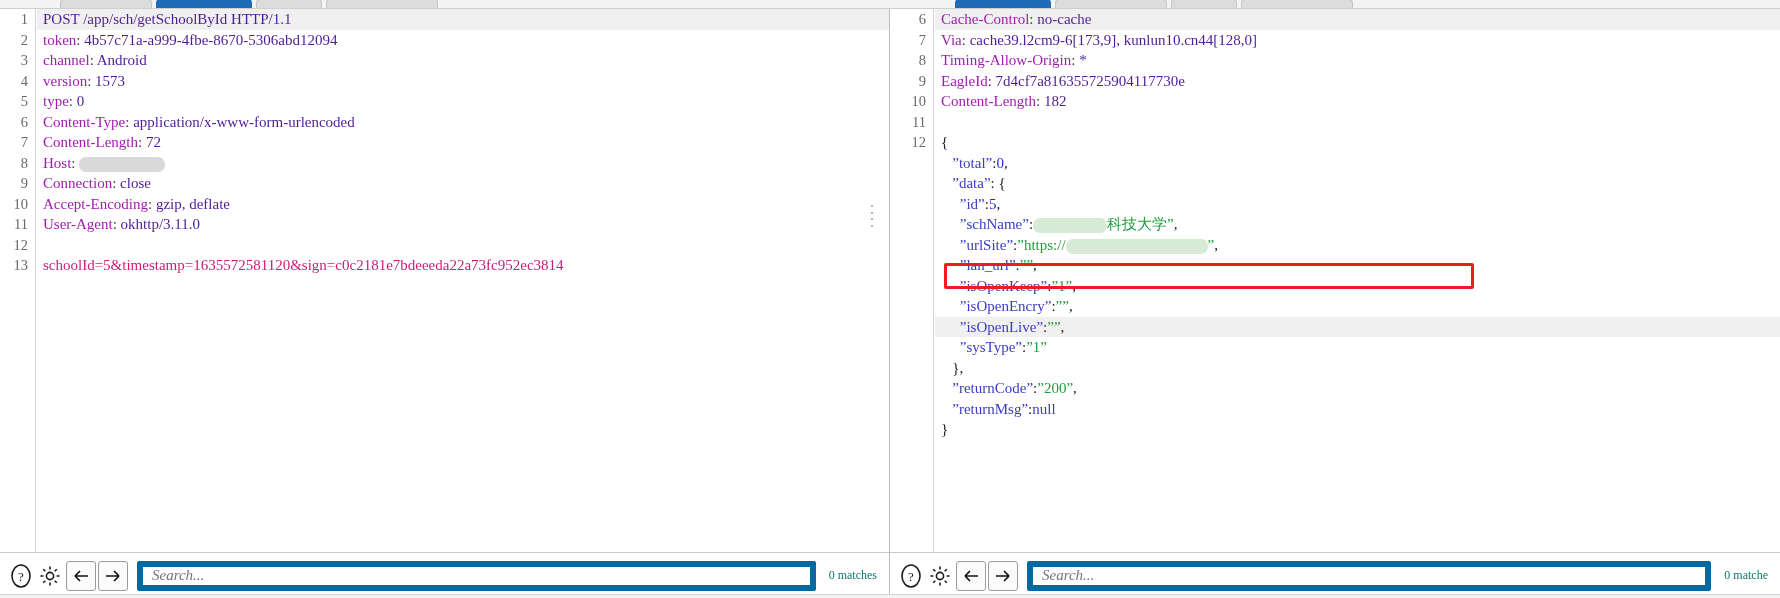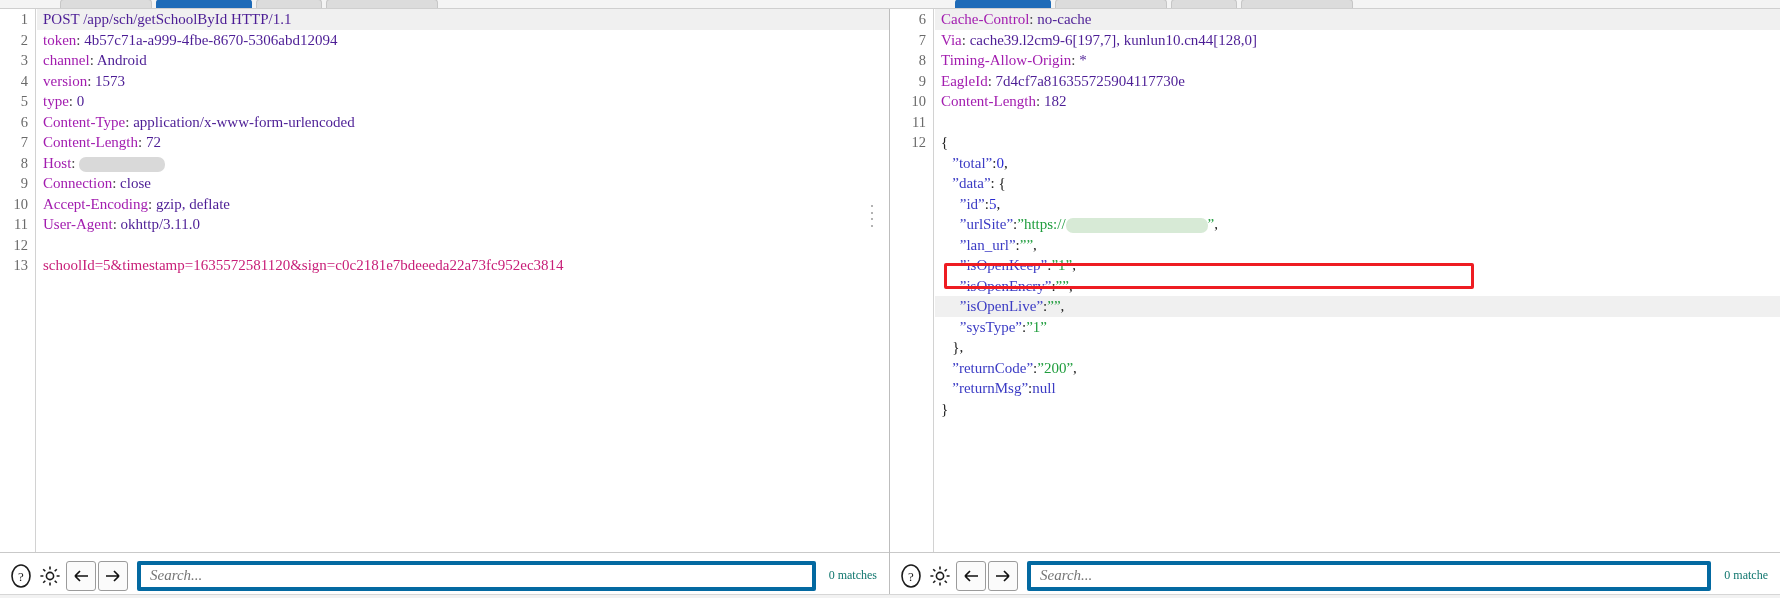--- a/index.html
+++ b/index.html
@@ -106,21 +106,21 @@
     width: 26px; height: 28px; display: flex; align-items: center; justify-content: center;
     background: transparent; border: none; color: #1b1b1b;
   }
   .sqbtn {
     width: 30px; height: 30px; display: flex; align-items: center; justify-content: center;
     background: #fbfbfb; border: 1px solid #9b9b9b; border-radius: 3px; color: #111;
   }
   .sqbtn + .sqbtn { margin-left: -1px; }
   .searchbox {
     flex: 1 1 auto; height: 30px; margin-left: 6px; margin-right: 10px;
-    border: 4px solid #0369a1; border-radius: 2px; background: #fff;
+    border: 6px solid #0369a1; border-radius: 2px; background: #fff;
     display: flex; align-items: center; padding: 0 9px;
   }
   .searchbox input {
     width: 100%; border: none; outline: none; background: transparent;
     font-family: "Liberation Serif", serif; font-size: 15px;
     font-style: italic; color: #8a8a8a;
   }
   .matches {
     font-family: Liberation Serif, serif; font-size: 12px; color: #0f766e;
     white-space: nowrap; padding-right: 4px;
@@ -248,38 +248,39 @@
         <div class="ln">9</div>
         <div class="ln">10</div>
         <div class="ln">11</div>
         <div class="ln">12</div>
       </div>
 
       <div class="lines">
 
         <div class="line first"><span class="hdr">Cache-Control</span><span class="sep">: </span><span class="val">no-cache</span></div>
 
-        <div class="line"><span class="hdr">Via</span><span class="sep">: </span><span class="val">cache39.l2cm9-6[197,7], kunlun10.cn44[128,0]</span></div>
+        <div class="line"><span class="hdr">Via</span><span class="sep">: </span><span class="val">cache39.l2cm9-6[173,9], kunlun10.cn44[128,0]</span></div>
 
         <div class="line"><span class="hdr">Timing-Allow-Origin</span><span class="sep">: </span><span class="val">*</span></div>
 
         <div class="line"><span class="hdr">EagleId</span><span class="sep">: </span><span class="val">7d4cf7a816355725904117730e</span></div>
 
         <div class="line"><span class="hdr">Content-Length</span><span class="sep">: </span><span class="val">182</span></div>
 
         <div class="line">&nbsp;</div>
 
         <div class="line"><span class="punct">{</span></div>
 
         <div class="line"><span class="punct">   </span><span class="key">”total”</span><span class="punct">:</span><span class="num">0</span><span class="punct">,</span></div>
 
         <div class="line"><span class="punct">   </span><span class="key">”data”</span><span class="punct">: {</span></div>
 
         <div class="line"><span class="punct">     </span><span class="key">”id”</span><span class="punct">:</span><span class="num">5</span><span class="punct">,</span></div>
 
+        <div class="line"><span class="punct">     </span><span class="key">”schName”</span><span class="punct">:</span><span class="redact green" style="width:74px;"></span><span class="str">科技大学</span><span class="str">”</span><span class="punct">,</span></div>
 
         <div class="line"><span class="punct">     </span><span class="key">”urlSite”</span><span class="punct">:</span><span class="str">”</span><span class="str">https://</span><span class="redact green" style="width:142px;"></span><span class="str">”</span><span class="punct">,</span></div>
 
 
         <div class="line"><span class="punct">     </span><span class="key">”lan_url”</span><span class="punct">:</span><span class="str">”</span><span class="str"></span><span class="str">”</span><span class="punct">,</span></div>
 
         <div class="line"><span class="punct">     </span><span class="key">”isOpenKeep”</span><span class="punct">:</span><span class="str">”</span><span class="str">1</span><span class="str">”</span><span class="punct">,</span></div>
 
         <div class="line"><span class="punct">     </span><span class="key">”isOpenEncry”</span><span class="punct">:</span><span class="str">”</span><span class="str"></span><span class="str">”</span><span class="punct">,</span></div>
 

